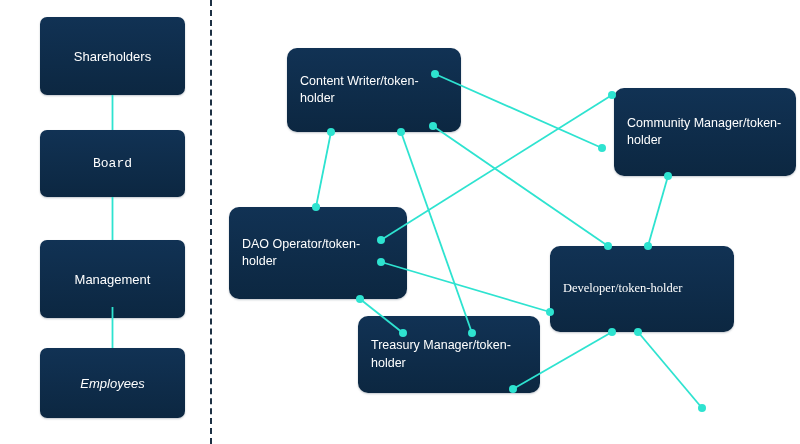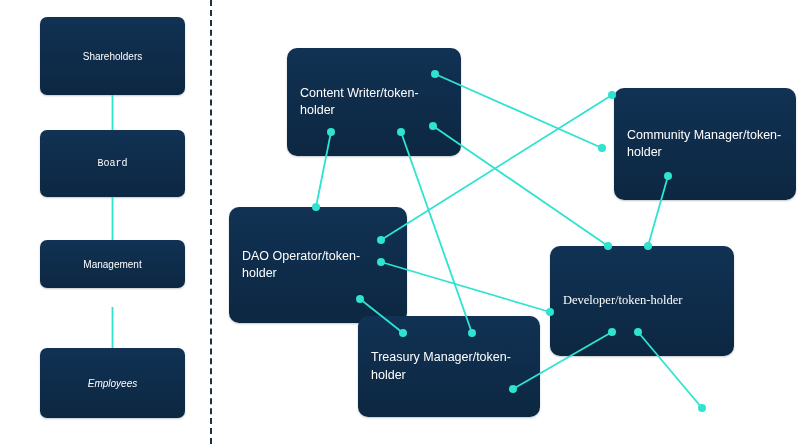--- a/index.html
+++ b/index.html
@@ -27,38 +27,38 @@
   .hbox {
     position: absolute;
     left: 40px;
     width: 145px;
     background: linear-gradient(180deg, #113254 0%, #0c2741 100%);
     border-radius: 7px;
     color: #ffffff;
     display: flex;
     align-items: center;
     justify-content: center;
-    font-size: 10px;
+    font-size: 13px;
     z-index: 2;
     box-shadow: 0 1px 2px rgba(10, 30, 55, 0.25);
   }
   .hbox-shareholders { top: 17px;  height: 78px; }
   .hbox-board        { top: 130px; height: 67px; font-family: Liberation Mono, monospace; }
-  .hbox-management   { top: 240px; height: 48px; }
+  .hbox-management   { top: 240px; height: 78px; }
   .hbox-employees    { top: 348px; height: 70px; font-style: italic; }
 
   
   .nnode {
     position: absolute;
     background: linear-gradient(180deg, #113254 0%, #0c2741 100%);
     border-radius: 10px;
     color: #ffffff;
     display: flex;
     align-items: center;
-    padding: 12px 13px;
+    padding: 0 13px;
     font-size: 12.5px;
     line-height: 1.4;
     z-index: 2;
     box-shadow: 0 1px 2px rgba(10, 30, 55, 0.25);
   }
   .nnode-content-writer    { left: 287px; top: 48px;  width: 148px; height: 84px; }
   .nnode-community-manager { left: 602px; top: 88px;  width: 156px; height: 88px; margin-left: 12px; }
   .nnode-dao-operator      { left: 229px; top: 207px; width: 152px; height: 92px; }
   .nnode-developer         { left: 550px; top: 246px; width: 158px; height: 86px; font-family: Liberation Serif, serif; }
   .nnode-treasury-manager  { left: 358px; top: 316px; width: 156px; height: 77px; }

